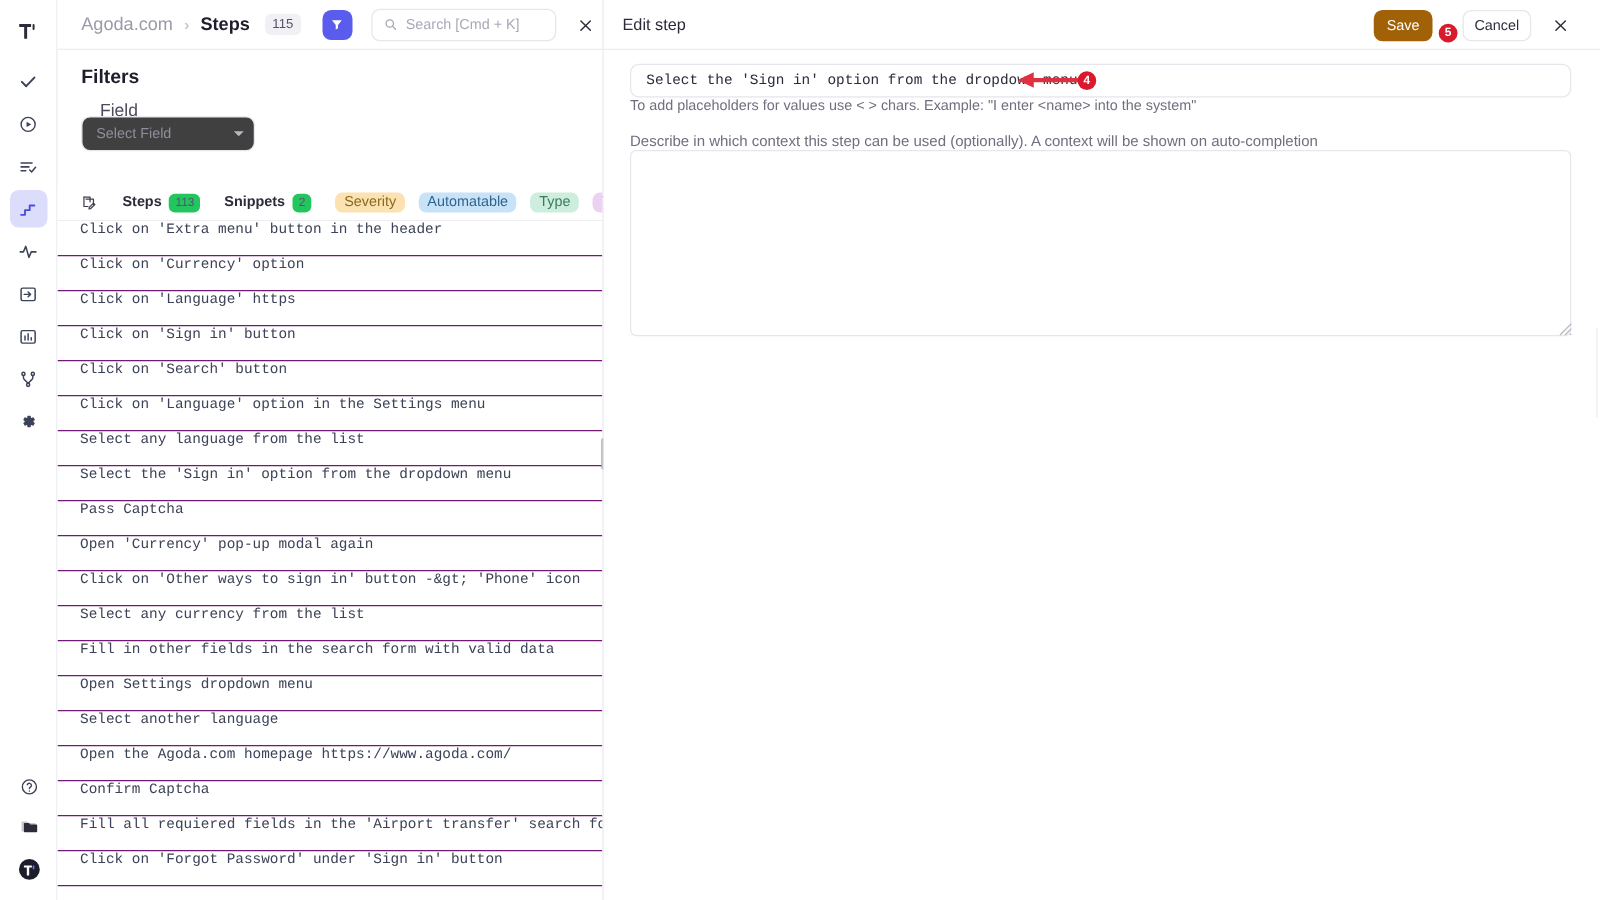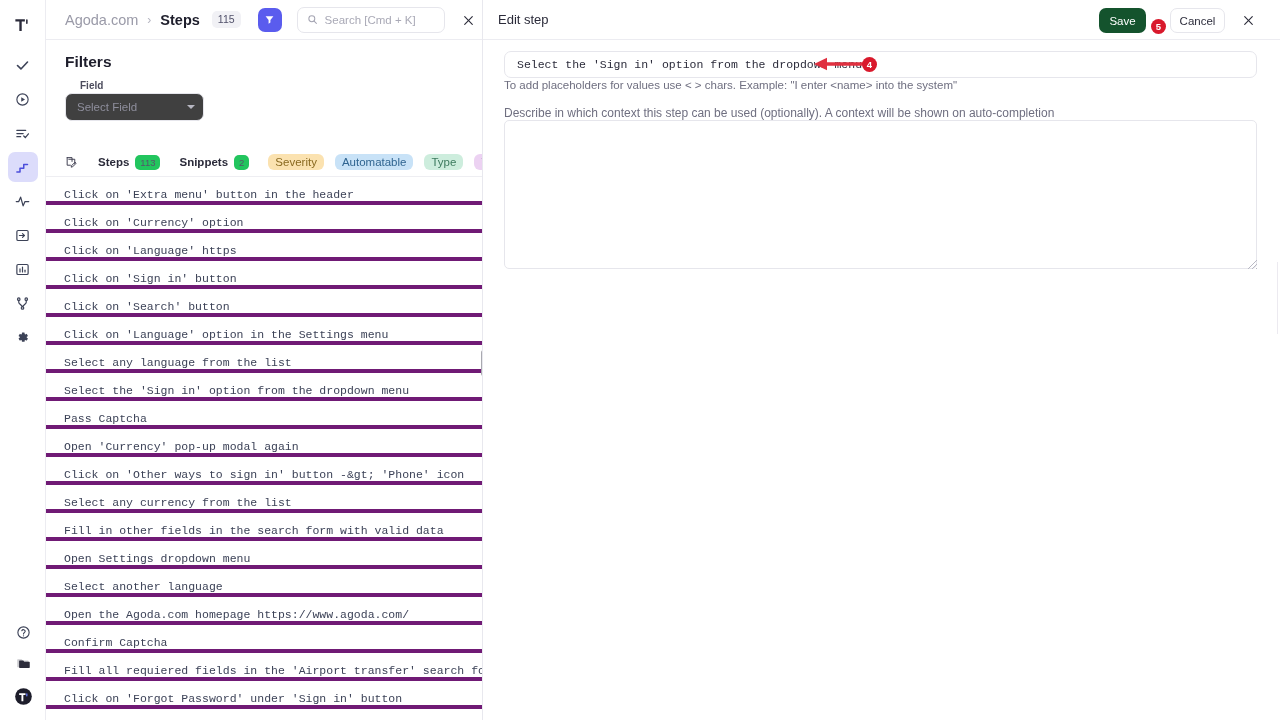--- a/index.html
+++ b/index.html
@@ -57,21 +57,21 @@
     font-family:"Liberation Sans", sans-serif; width:110px; background:transparent;
   }
   .search-box input::placeholder { color:#a9a9b6; }
   .topbar-close {
     position:absolute; left:410px; top:8px; width:24px; height:24px;
     display:flex; align-items:center; justify-content:center; cursor:pointer; color:#2c2c3a;
   }
 
   
   .filters-title { position:absolute; left:65px; top:53px; font-size:15.5px; font-weight:700; color:#1d1d2b; }
-  .field-label  { position:absolute; left:65px; top:80px; font-size:10px; font-weight:700; color:#4b4b5c;padding-left:15px; }
+  .field-label  { position:absolute; left:65px; top:80px; font-size:14px; font-weight:400; color:#4b4b5c;padding-left:15px; }
   .select-field {
     position:absolute; left:65px; top:93px; width:139px; height:28px;
     border:1px solid #e6e6ec; border-radius:7px; background:#404040;
     display:flex; align-items:center; justify-content:space-between; padding:0 8px 0 11px;
     cursor:pointer;
   }
   .select-field .ph { font-size:11.5px; color:#8e8e9c; }
   .caret { width:0;height:0;border-left:4px solid transparent;border-right:4px solid transparent;border-top:4px solid #b7b7c2; }
 
   
@@ -85,43 +85,43 @@
   .tab-item .lbl { font-size:11.5px; color:#2b2b3a; font-weight:700; }
   .tab-item .cnt { font-size:9.5px; color:#55556b; background:#22c55e; border-radius:5px; padding:2px 5px; }
   .pill { font-size:11.5px; border-radius:6px; padding:2px 7px; margin-right:11px; white-space:nowrap; cursor:pointer; }
 
   
   .steplist {
     position:absolute; left:46px; top:177px; width:436px; height:543px;
     overflow:hidden; background:#fff;
   }
   .step-row {
-    height:28px; display:flex; align-items:flex-end;
-    padding-left:18px; border-bottom:4px solid #701a75;
+    height:28px; display:flex; align-items:flex-start;
+    padding-left:18px; border-bottom:1px solid #701a75;
     font-family:"Liberation Mono", monospace; font-size:11.5px; color:#3c4257;
     white-space:nowrap; cursor:pointer;
   }
   .list-scrollbar {
     position:absolute; left:481px; top:350px; width:5px; height:26px;
     background:#a9a9b0; border-radius:3px; cursor:pointer;
   }
   .panel-divider { position:absolute; left:482px; top:0; width:1px; height:720px; background:#e8e8ee; }
 
   
   .editpanel { position:absolute; left:483px; top:0; width:797px; height:720px; background:#fff; }
   .edit-head {
     position:absolute; left:0; top:0; width:797px; height:40px;
     border-bottom:1px solid #ececf1; display:flex; align-items:center;
   }
   .edit-title { position:absolute; left:15px; top:12px; font-size:13px; color:#2b2b3a; }
   .btn {
     height:25px; border-radius:7px; font-size:11.5px; display:flex; align-items:center;
     justify-content:center; cursor:pointer; font-family:"Liberation Sans", sans-serif;
   }
-  .btn-save { position:absolute; left:616px; top:8px; width:47px; background:#14532d; color:#fff; }
+  .btn-save { position:absolute; left:616px; top:8px; width:47px; background:#a16207; color:#fff; }
   .btn-cancel { position:absolute; left:687px; top:8px; width:55px; background:#fff; color:#2d2d3c; border:1px solid #e6e6ec; }
   .edit-close { position:absolute; left:753px; top:8px; width:24px; height:24px; display:flex; align-items:center; justify-content:center; cursor:pointer; color:#2c2c3a; }
 
   .step-input {
     position:absolute; left:21px; top:51px; width:753px; height:27px;
     border:1px solid #e6e6ec; border-radius:7px; background:#fff;
     font-family:"Liberation Mono", monospace; font-size:11.5px; color:#2b2b3a;
     padding:0 12px; outline:none;
   }
   .hint {

